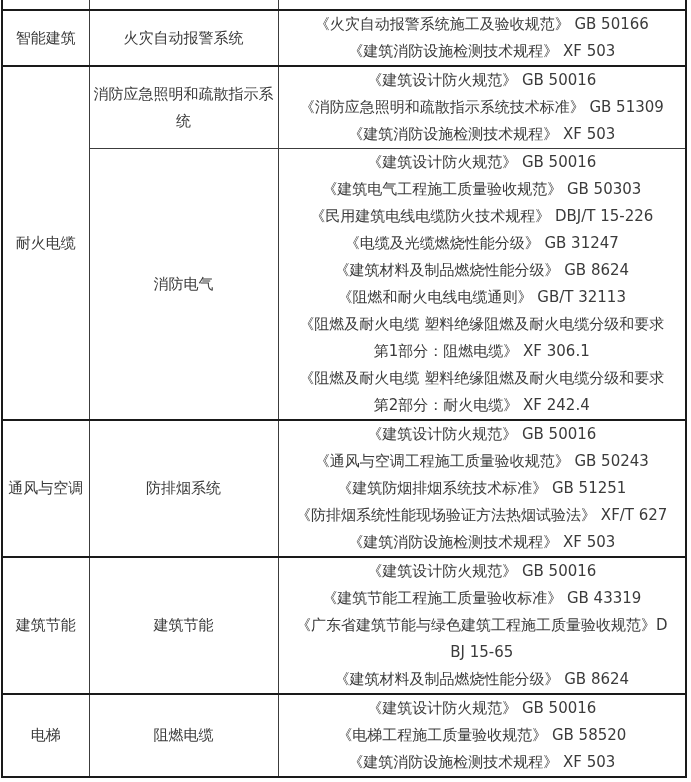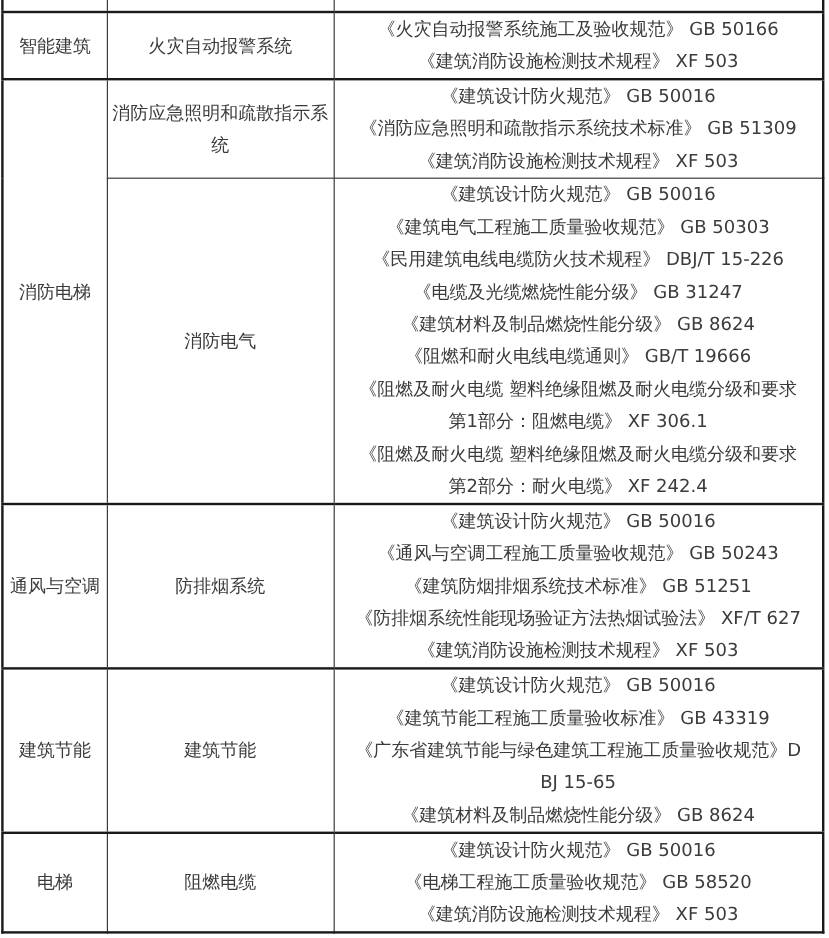--- a/index.html
+++ b/index.html
@@ -81,37 +81,37 @@
         </tr>
         <tr class="section">
           <td class="cat" rowspan="1">智能建筑</td>
           <td class="sys">火灾自动报警系统</td>
           <td class="std">
             <div class="line">《火灾自动报警系统施工及验收规范》 GB 50166</div>
             <div class="line">《建筑消防设施检测技术规程》 XF 503</div>
           </td>
         </tr>
         <tr class="section">
-          <td class="cat" rowspan="2">消防电梯</td>
+          <td class="cat" rowspan="2">耐火电缆</td>
           <td class="sys">消防应急照明和疏散指示系统</td>
           <td class="std">
             <div class="line">《建筑设计防火规范》 GB 50016</div>
             <div class="line">《消防应急照明和疏散指示系统技术标准》 GB 51309</div>
             <div class="line">《建筑消防设施检测技术规程》 XF 503</div>
           </td>
         </tr>
         <tr>
           <td class="sys">消防电气</td>
           <td class="std">
             <div class="line">《建筑设计防火规范》 GB 50016</div>
             <div class="line">《建筑电气工程施工质量验收规范》 GB 50303</div>
             <div class="line">《民用建筑电线电缆防火技术规程》 DBJ/T 15-226</div>
             <div class="line">《电缆及光缆燃烧性能分级》 GB 31247</div>
             <div class="line">《建筑材料及制品燃烧性能分级》 GB 8624</div>
-            <div class="line">《阻燃和耐火电线电缆通则》 GB/T 19666</div>
+            <div class="line">《阻燃和耐火电线电缆通则》 GB/T 32113</div>
             <div class="line">《阻燃及耐火电缆 塑料绝缘阻燃及耐火电缆分级和要求</div>
             <div class="line">第1部分：阻燃电缆》 XF 306.1</div>
             <div class="line">《阻燃及耐火电缆 塑料绝缘阻燃及耐火电缆分级和要求</div>
             <div class="line">第2部分：耐火电缆》 XF 242.4</div>
           </td>
         </tr>
         <tr class="section">
           <td class="cat" rowspan="1">通风与空调</td>
           <td class="sys">防排烟系统</td>
           <td class="std">

